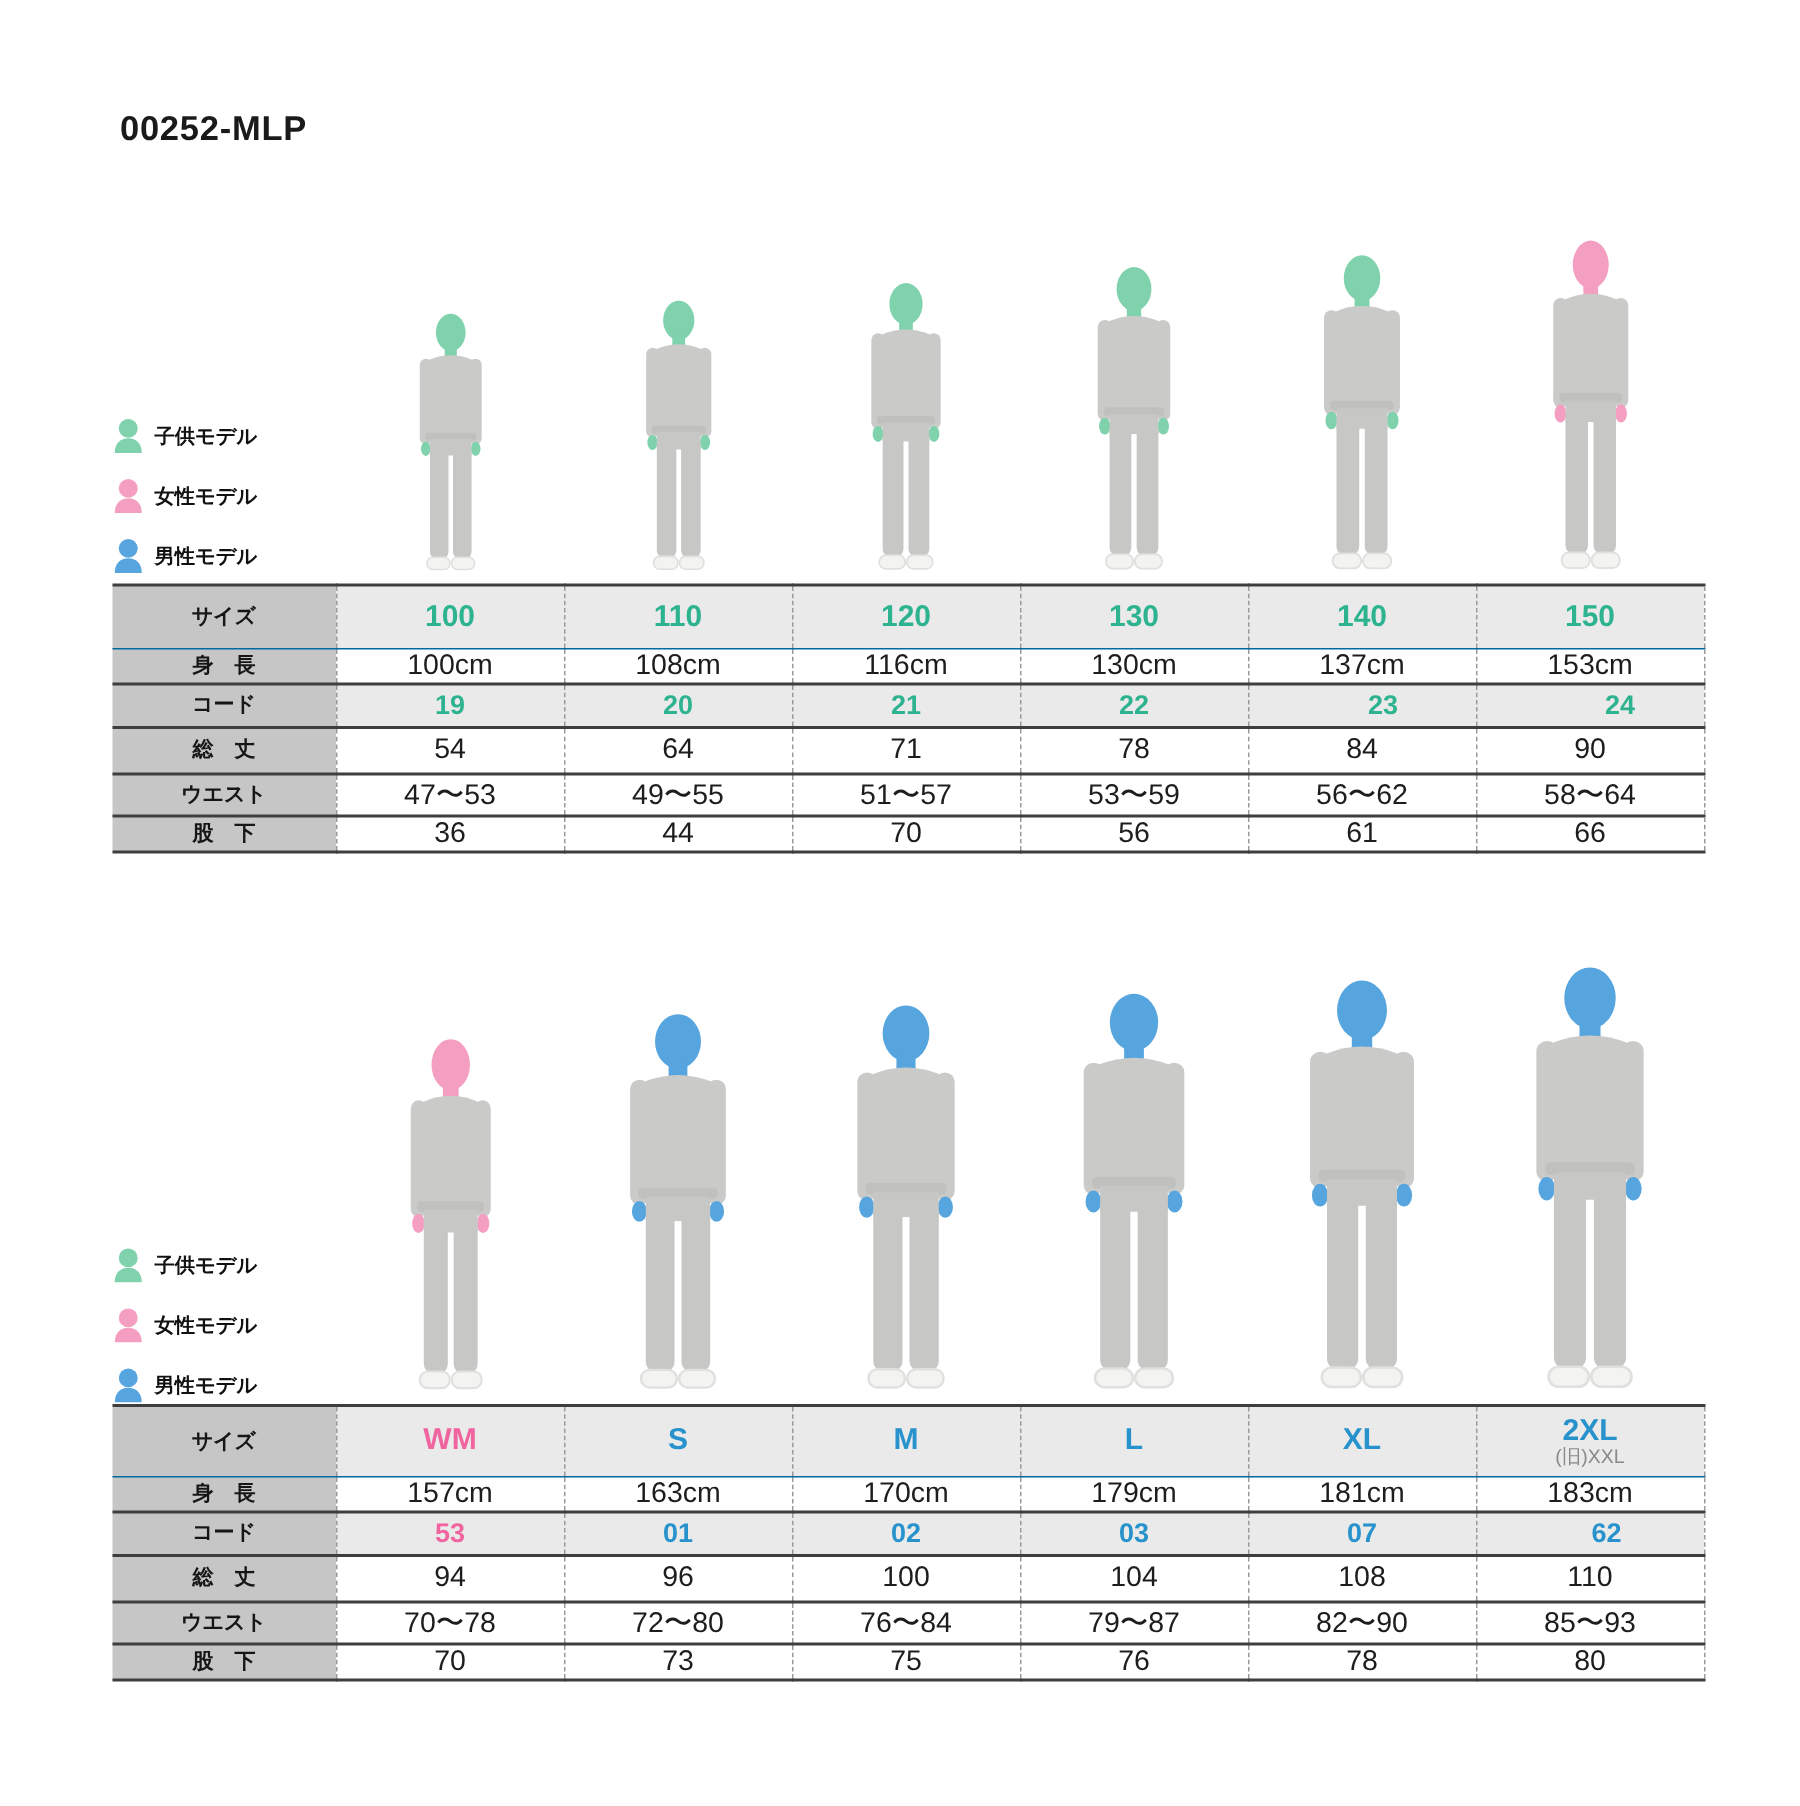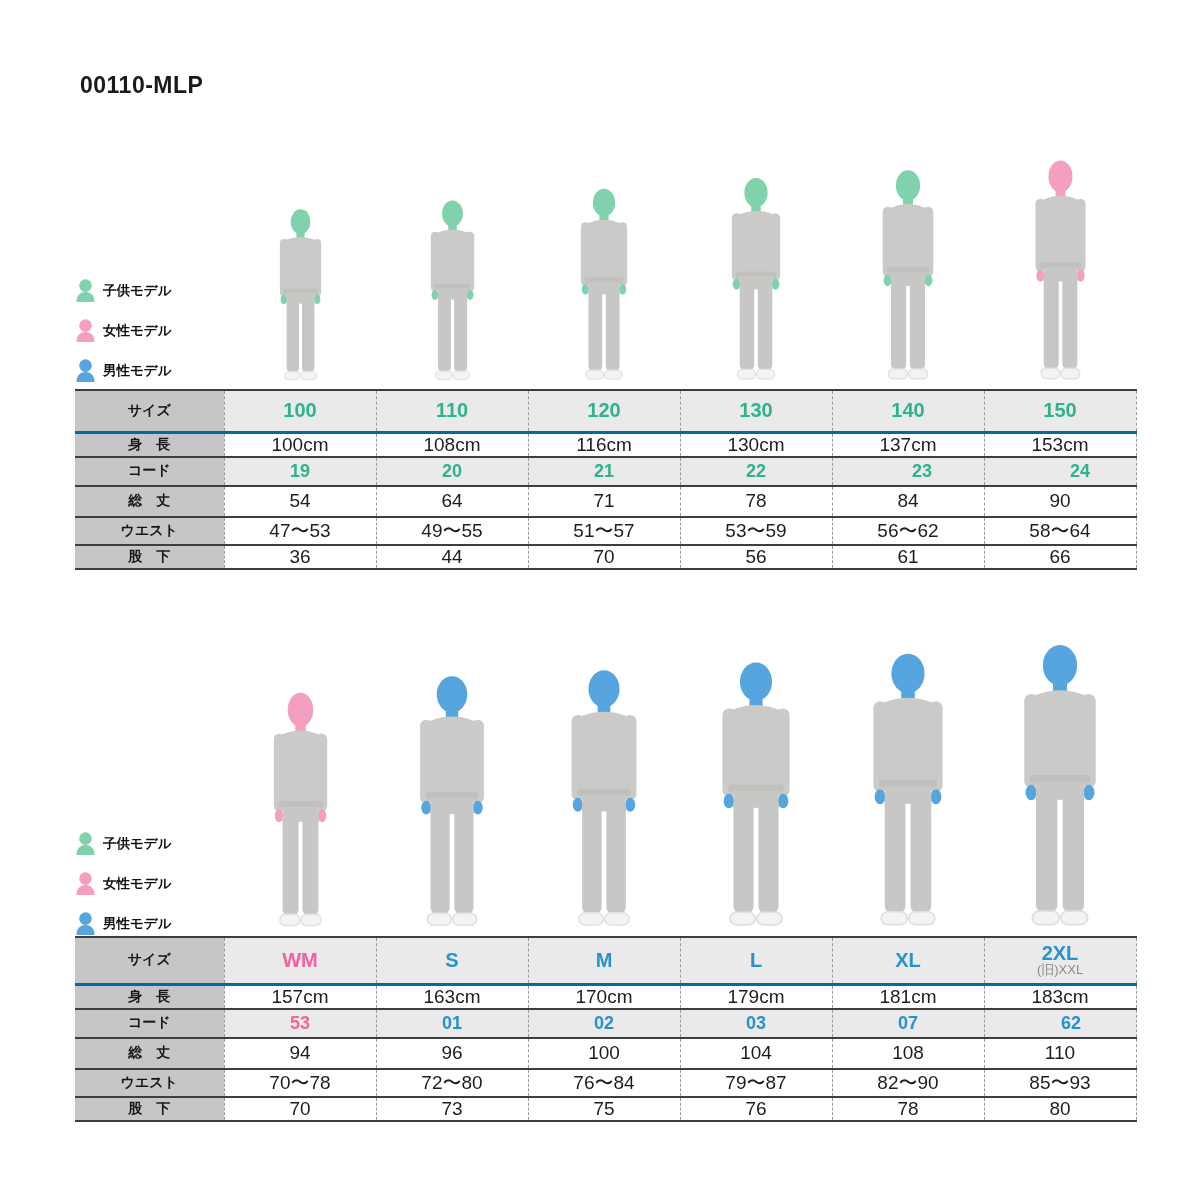--- a/index.html
+++ b/index.html
@@ -18,21 +18,21 @@
   .figures{position:absolute;left:0;top:0;width:100%;height:100%;pointer-events:none;}
   .figure{position:absolute;}
   .figure svg{display:block;width:100%;height:100%;}
 
   
   .size-table{position:absolute;border-collapse:collapse;table-layout:fixed;
               border-top:2px solid #3e3e3e;background:#fff;}
   .size-table col.c-label{width:149px;}
   .size-table col.c-data{width:152px;}
   .size-table tr{border-bottom:2px solid #3e3e3e;}
-  .size-table tr.r-size{border-bottom:3px solid #0369a1;}
+  .size-table tr.r-size{border-bottom:1px solid #0369a1;}
   .size-table th{background:#c5c6c5;font-size:14px;font-weight:700;color:#161616;
                  text-align:center;vertical-align:middle;padding:0;}
   .size-table td{text-align:center;vertical-align:middle;padding:0;
                  border-left:1px dashed #9a9a9a;color:#1d1d1d;}
   .size-table td:last-child{border-right:1px dashed #9a9a9a;}
   tr.r-size td, tr.r-code td{background:#e9eae9;}
   tr.r-size{height:42px;}
   tr.r-size td{font-size:20px;font-weight:700;}
   tr.r-height{height:18px;} tr.r-code{height:29px;}
   tr.r-length{height:31px;} tr.r-waist{height:23px;} tr.r-inseam{height:14px;}
@@ -40,21 +40,21 @@
   tr.r-height td, tr.r-length td, tr.r-waist td, tr.r-inseam td{font-size:19px;font-weight:500;}
   #table-adults tr.r-size{height:47px;}
   .sz-note{font-size:13px;font-weight:500;color:#8a8a8a;margin-top:-1px;line-height:1.1;}
   .sz{line-height:1.05;}
 </style>
 </head>
 <body>
 
 <div class="page">
 
-  <div class="product-code">00110-MLP</div>
+  <div class="product-code">00252-MLP</div>
 
   <div class="figures" id="figures-kids">
       <div class="figure" style="left: 262.5px; top: 205px; width: 75px; height: 178px;">
         <svg viewBox="0 0 100 240" preserveAspectRatio="none" xmlns="http://www.w3.org/2000/svg">
     <ellipse cx="50" cy="22.5" rx="13.2" ry="16.8" fill="#7fd2ac"></ellipse>
     <rect x="44.6" y="33" width="10.8" height="13" fill="#7fd2ac"></rect>
     <rect x="22.5" y="46" width="11" height="77" rx="5.5" fill="#cacbc8"></rect>
     <rect x="66.5" y="46" width="11" height="77" rx="5.5" fill="#cacbc8"></rect>
     <path d="M31,47 Q50,39 69,47 L73,50 Q76,53 76,60 L76,113 Q76,119 69,119 L31,119 Q24,119 24,113 L24,60 Q24,53 27,50 Z" fill="#cacbc8"></path>
     <rect x="27" y="112.5" width="46" height="7" rx="3" fill="#c0c1be"></rect>

